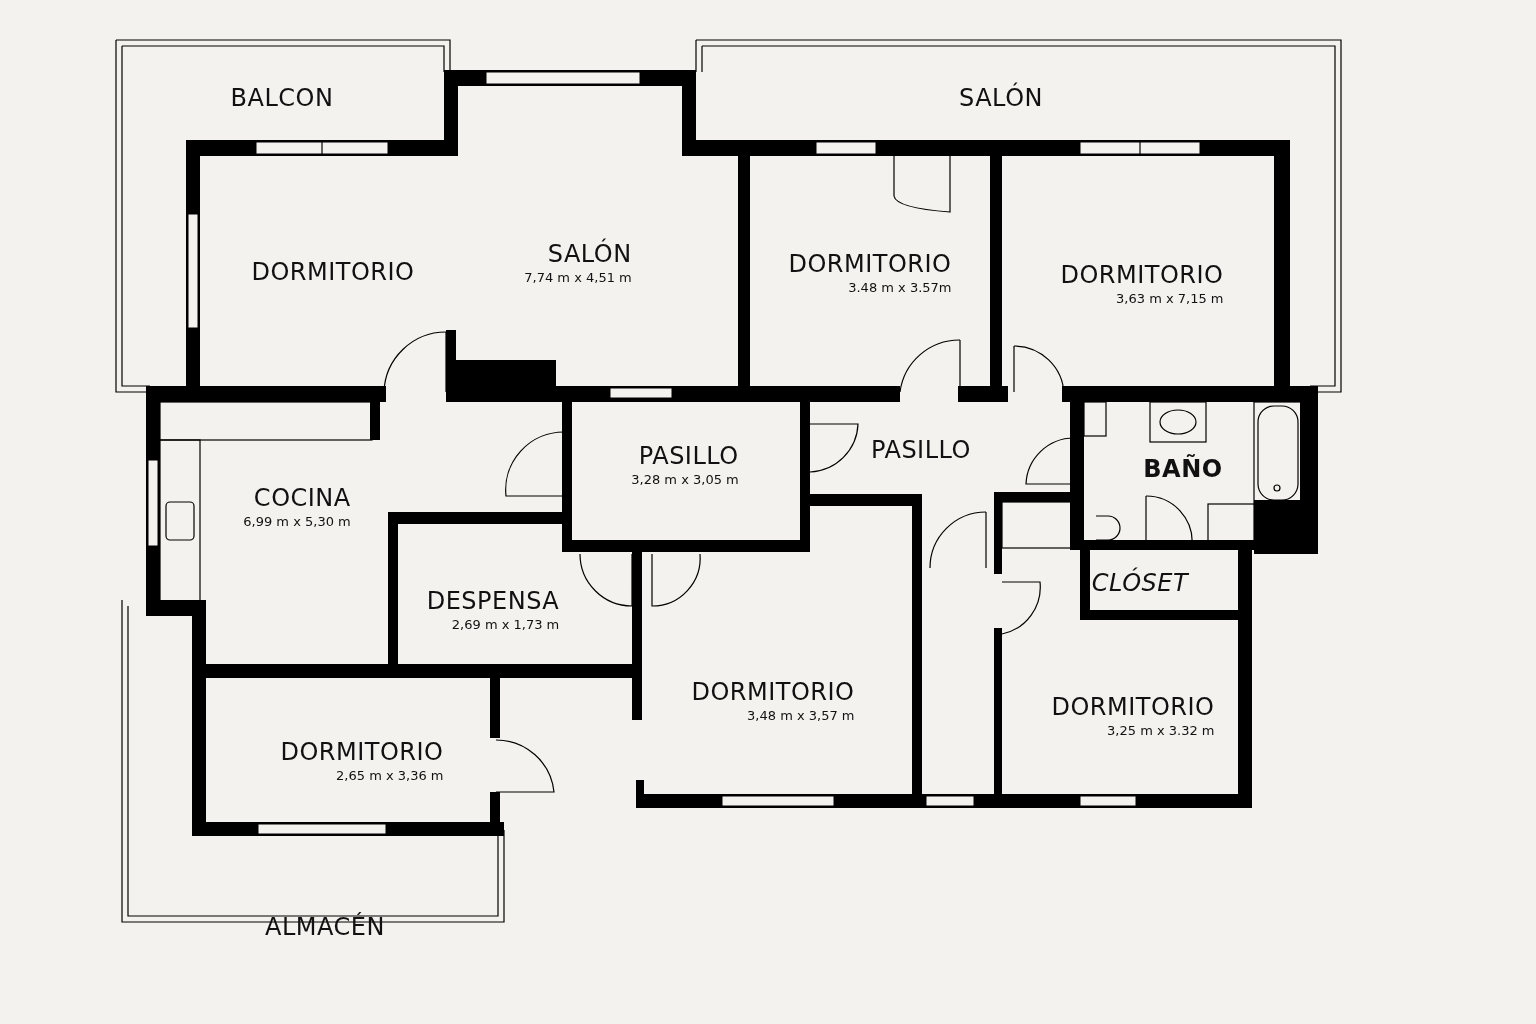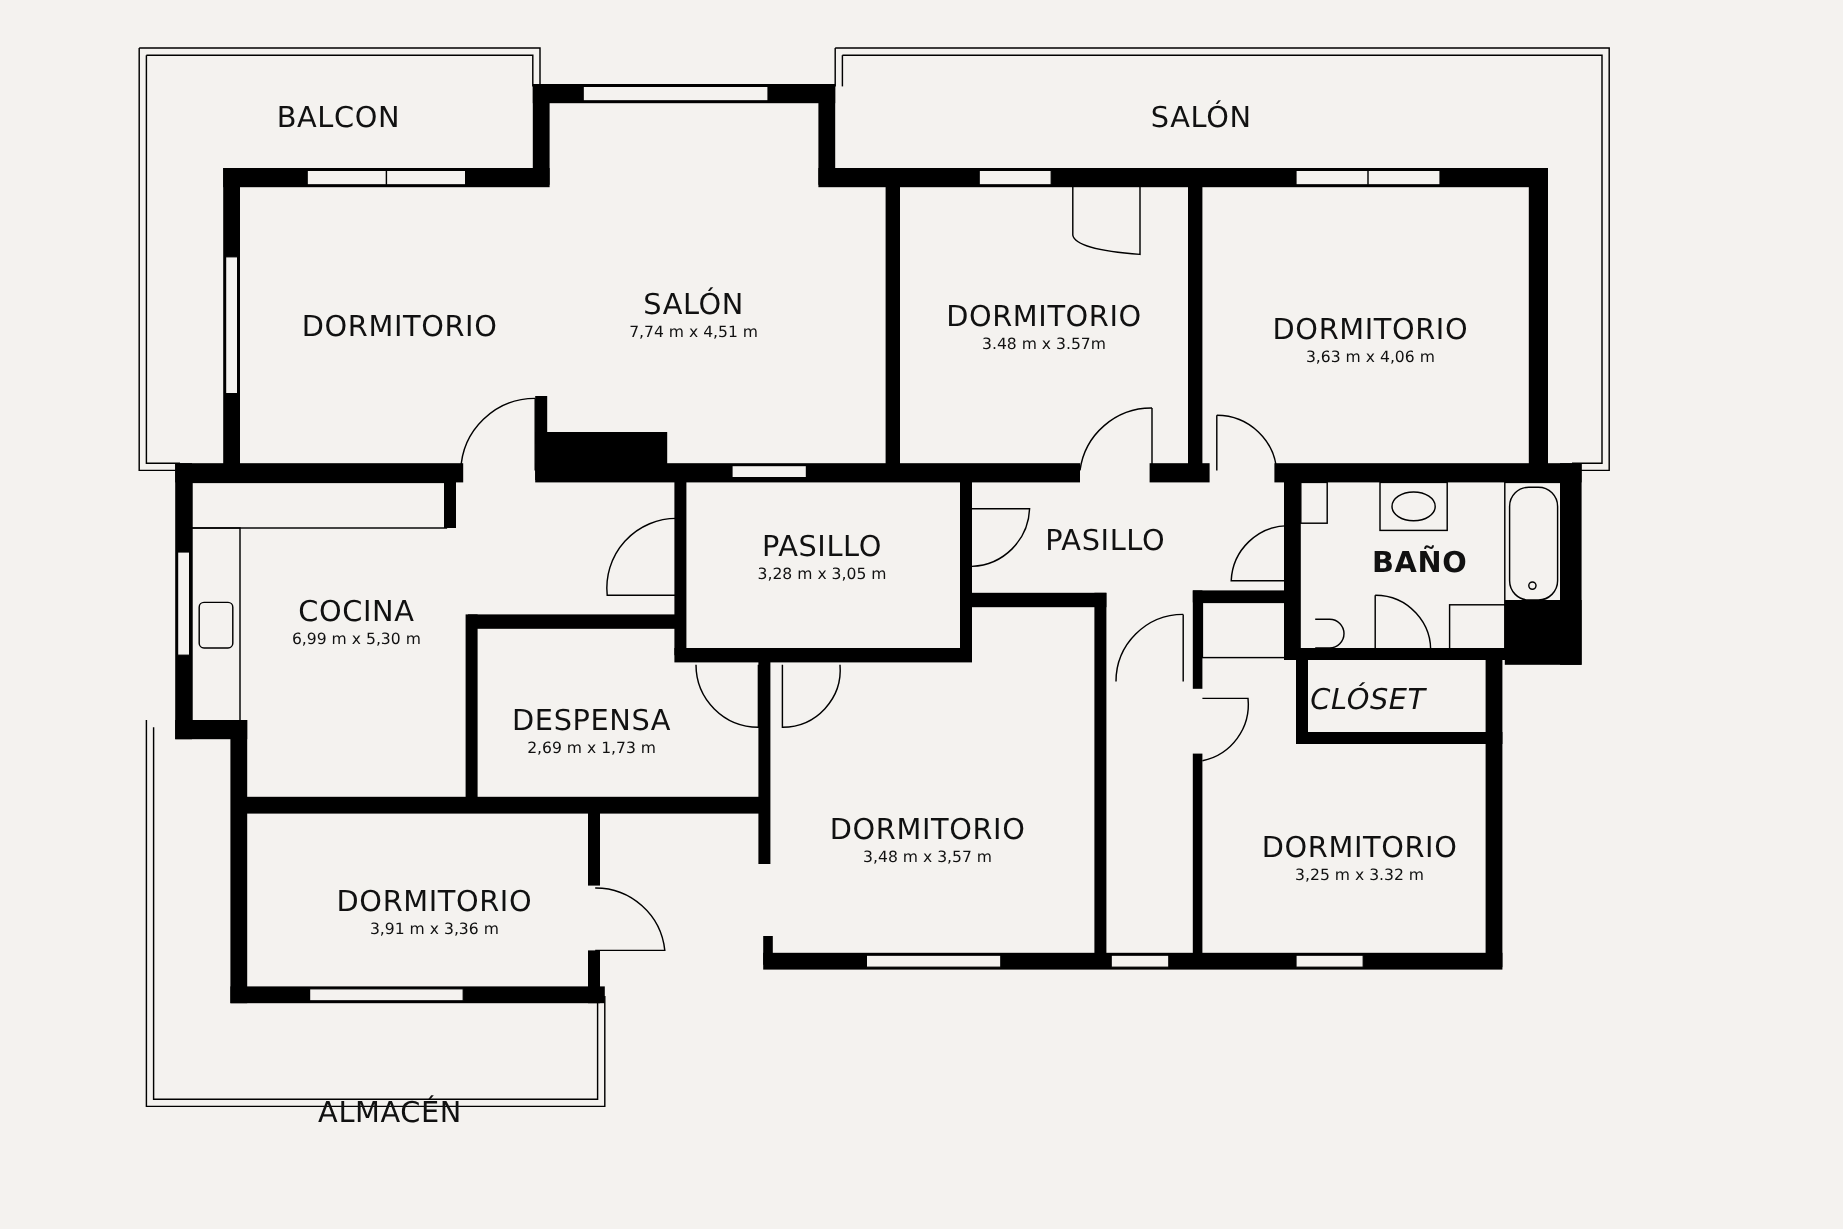--- a/index.html
+++ b/index.html
@@ -2,21 +2,21 @@
 <html><head>
 <meta charset="utf-8">
 <style>
   html, body { margin:0; padding:0; background:#f4f2ef; }
   body { width:1536px; height:1024px; position:relative; overflow:hidden; font-family:"DejaVu Sans", sans-serif; }
   svg { position:absolute; left:0; top:0; }
   .wall { fill:#000; }
   .thin { fill:none; stroke:#000; stroke-width:1.2; }
   .win { fill:#f4f2ef; stroke:#000; stroke-width:1; }
   .door { fill:none; stroke:#000; stroke-width:1.2; }
-  .lbl { position:absolute; transform:translate(-50%,-50%); white-space:nowrap; color:#111; text-align:center; }
+  .lbl { position:absolute; transform:translate(-50%,-50%); white-space:nowrap; color:#111; text-align:right; }
   .name { font-size:24px; letter-spacing:0.5px; }
   .dim { font-size:13px; display:block; margin-top:2px; }
 </style>
 </head>
 <body>
 
 <svg width="1536" height="1024" viewBox="0 0 1536 1024">
 
   <g>
     <path class="thin" d="M116 40 H450 V72"></path>
@@ -135,24 +135,24 @@
     <rect class="thin" x="1002" y="502" width="72" height="46"></rect>
   </g>
 </svg>
 
 <div>
   <div class="lbl" style="left:282px;top:98px;"><span class="name">BALCON</span></div>
   <div class="lbl" style="left:1001px;top:98px;"><span class="name">SALÓN</span></div>
   <div class="lbl" style="left:333px;top:272px;"><span class="name">DORMITORIO</span></div>
   <div class="lbl" style="left:578px;top:262px;"><span class="name">SALÓN</span><span class="dim">7,74 m x 4,51 m</span></div>
   <div class="lbl" style="left:870px;top:272px;"><span class="name">DORMITORIO</span><span class="dim">3.48 m x 3.57m</span></div>
-  <div class="lbl" style="left:1142px;top:283px;"><span class="name">DORMITORIO</span><span class="dim">3,63 m x 4,06 m</span></div>
-  <div class="lbl" style="left:297px;top:518px;"><span class="name">COCINA</span><span class="dim">6,99 m x 5,30 m</span></div>
+  <div class="lbl" style="left:1142px;top:283px;"><span class="name">DORMITORIO</span><span class="dim">3,63 m x 7,15 m</span></div>
+  <div class="lbl" style="left:297px;top:506px;"><span class="name">COCINA</span><span class="dim">6,99 m x 5,30 m</span></div>
   <div class="lbl" style="left:685px;top:464px;"><span class="name">PASILLO</span><span class="dim">3,28 m x 3,05 m</span></div>
   <div class="lbl" style="left:921px;top:450px;"><span class="name">PASILLO</span></div>
   <div class="lbl" style="left:1183px;top:469px;font-weight:bold;"><span class="name">BAÑO</span></div>
   <div class="lbl" style="left:1140px;top:583px;font-style:italic;"><span class="name">CLÓSET</span></div>
   <div class="lbl" style="left:493px;top:609px;"><span class="name">DESPENSA</span><span class="dim">2,69 m x 1,73 m</span></div>
   <div class="lbl" style="left:773px;top:700px;"><span class="name">DORMITORIO</span><span class="dim">3,48 m x 3,57 m</span></div>
   <div class="lbl" style="left:1133px;top:715px;"><span class="name">DORMITORIO</span><span class="dim">3,25 m x 3.32 m</span></div>
-  <div class="lbl" style="left:362px;top:760px;"><span class="name">DORMITORIO</span><span class="dim">3,91 m x 3,36 m</span></div>
+  <div class="lbl" style="left:362px;top:760px;"><span class="name">DORMITORIO</span><span class="dim">2,65 m x 3,36 m</span></div>
   <div class="lbl" style="left:325px;top:880px;margin-top:47px;"><span class="name">ALMACÉN</span></div>
 </div>
 
 </body></html>

